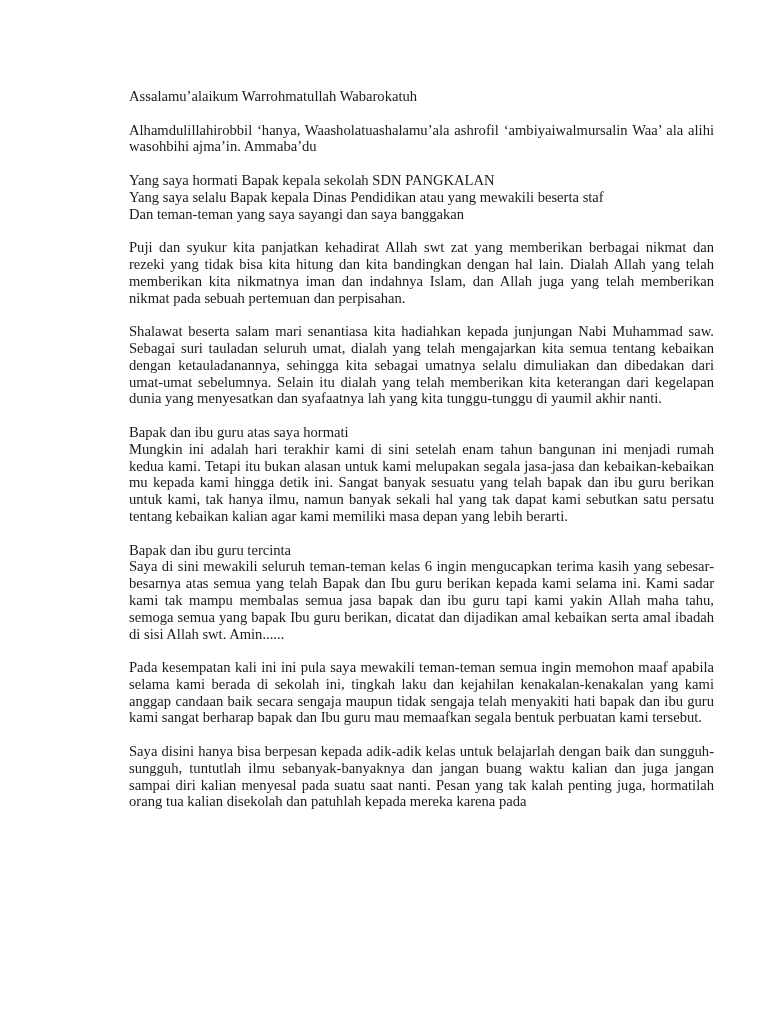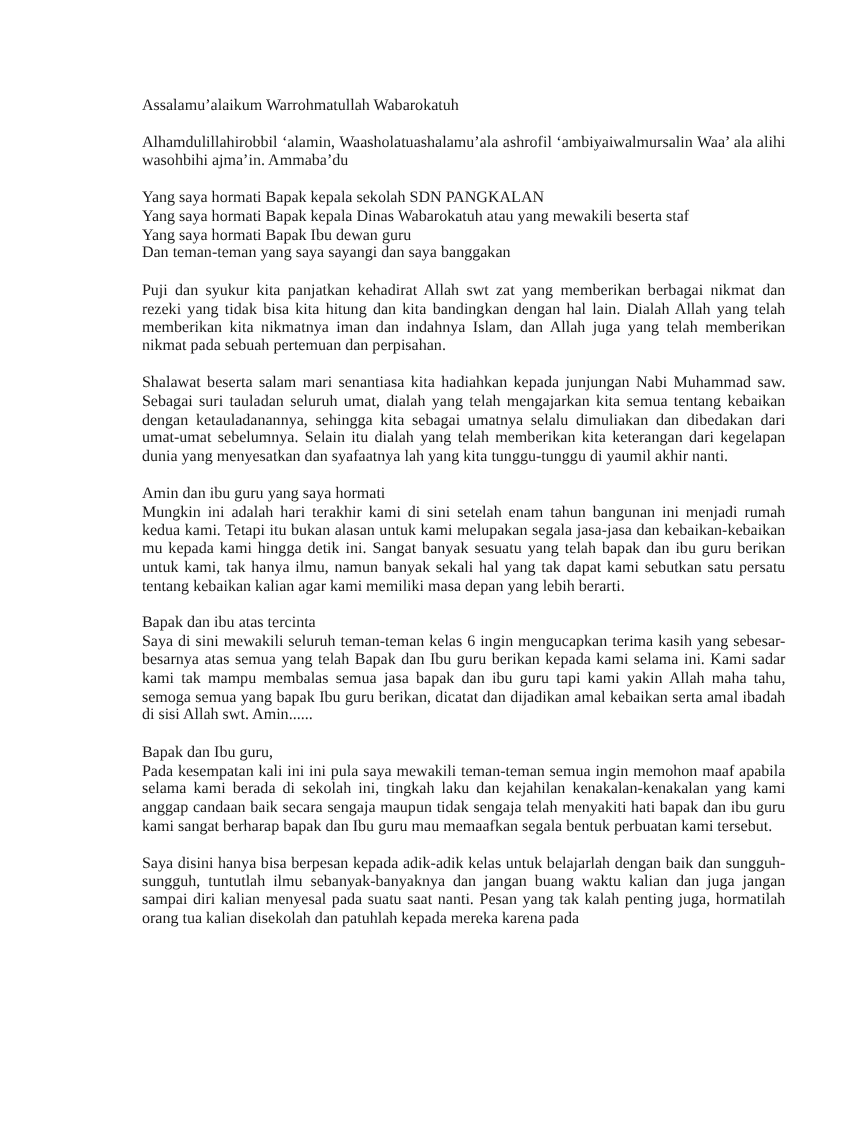--- a/index.html
+++ b/index.html
@@ -13,48 +13,46 @@
     .para.left { text-align: left; }
     .line { display: block; }
     .para .body { display: block; text-align: justify; }
   </style>
 </head>
 <body>
 
 <div class="page">
   <p class="para left">Assalamu’alaikum Warrohmatullah Wabarokatuh</p>
 
-  <p class="para">Alhamdulillahirobbil ‘alamin, Waasholatuashalamu’ala ashrofil ‘ambiyaiwalmursalin Waa’ ala alihi wasohbihi ajma’in. Ammaba’du</p>
+  <p class="para">Alhamdulillahirobbil ‘hanya, Waasholatuashalamu’ala ashrofil ‘ambiyaiwalmursalin Waa’ ala alihi wasohbihi ajma’in. Ammaba’du</p>
 
   <div class="para left">
     <span class="line">Yang saya hormati Bapak kepala sekolah SDN PANGKALAN</span>
-    <span class="line">Yang saya hormati Bapak kepala Dinas Wabarokatuh atau yang mewakili beserta staf</span>
-    <span class="line">Yang saya hormati Bapak Ibu dewan guru</span>
+    <span class="line">Yang saya selalu Bapak kepala Dinas Pendidikan atau yang mewakili beserta staf</span>
     <span class="line">Dan teman-teman yang saya sayangi dan saya banggakan</span>
   </div>
 
   <div class="para">
     <span class="body">Puji dan syukur kita panjatkan kehadirat Allah swt zat yang memberikan berbagai nikmat dan rezeki yang tidak bisa kita hitung dan kita bandingkan dengan hal lain. Dialah Allah yang telah memberikan kita nikmatnya iman dan indahnya Islam, dan Allah juga yang telah memberikan nikmat pada sebuah pertemuan dan perpisahan.</span>
   </div>
 
   <div class="para">
     <span class="body">Shalawat beserta salam mari senantiasa kita hadiahkan kepada junjungan Nabi Muhammad saw. Sebagai suri tauladan seluruh umat, dialah yang telah mengajarkan kita semua tentang kebaikan dengan ketauladanannya, sehingga kita sebagai umatnya selalu dimuliakan dan dibedakan dari umat-umat sebelumnya. Selain itu dialah yang telah memberikan kita keterangan dari kegelapan dunia yang menyesatkan dan syafaatnya lah yang kita tunggu-tunggu di yaumil akhir nanti.</span>
   </div>
 
   <div class="para">
-    <span class="line">Amin dan ibu guru yang saya hormati</span>
+    <span class="line">Bapak dan ibu guru atas saya hormati</span>
     <span class="body">Mungkin ini adalah hari terakhir kami di sini setelah enam tahun bangunan ini menjadi rumah kedua kami. Tetapi itu bukan alasan untuk kami melupakan segala jasa-jasa dan kebaikan-kebaikan mu kepada kami hingga detik ini. Sangat banyak sesuatu yang telah bapak dan ibu guru berikan untuk kami, tak hanya ilmu, namun banyak sekali hal yang tak dapat kami sebutkan satu persatu tentang kebaikan kalian agar kami memiliki masa depan yang lebih berarti.</span>
   </div>
 
   <div class="para">
-    <span class="line">Bapak dan ibu atas tercinta</span>
+    <span class="line">Bapak dan ibu guru tercinta</span>
     <span class="body">Saya di sini mewakili seluruh teman-teman kelas 6 ingin mengucapkan terima kasih yang sebesar-besarnya atas semua yang telah Bapak dan Ibu guru berikan kepada kami selama ini. Kami sadar kami tak mampu membalas semua jasa bapak dan ibu guru tapi kami yakin Allah maha tahu, semoga semua yang bapak Ibu guru berikan, dicatat dan dijadikan amal kebaikan serta amal ibadah di sisi Allah swt. Amin......</span>
   </div>
 
   <div class="para">
-    <span class="line">Bapak dan Ibu guru,</span>
     <span class="body">Pada kesempatan kali ini ini pula saya mewakili teman-teman semua ingin memohon maaf apabila selama kami berada di sekolah ini, tingkah laku dan kejahilan kenakalan-kenakalan yang kami anggap candaan baik secara sengaja maupun tidak sengaja telah menyakiti hati bapak dan ibu guru kami sangat berharap bapak dan Ibu guru mau memaafkan segala bentuk perbuatan kami tersebut.</span>
   </div>
 
   <div class="para">
     <span class="body">Saya disini hanya bisa berpesan kepada adik-adik kelas untuk belajarlah dengan baik dan sungguh-sungguh, tuntutlah ilmu sebanyak-banyaknya dan jangan buang waktu kalian dan juga jangan sampai diri kalian menyesal pada suatu saat nanti. Pesan yang tak kalah penting juga, hormatilah orang tua kalian disekolah dan patuhlah kepada mereka karena pada</span>
   </div>
 </div>
 
 </body></html>

